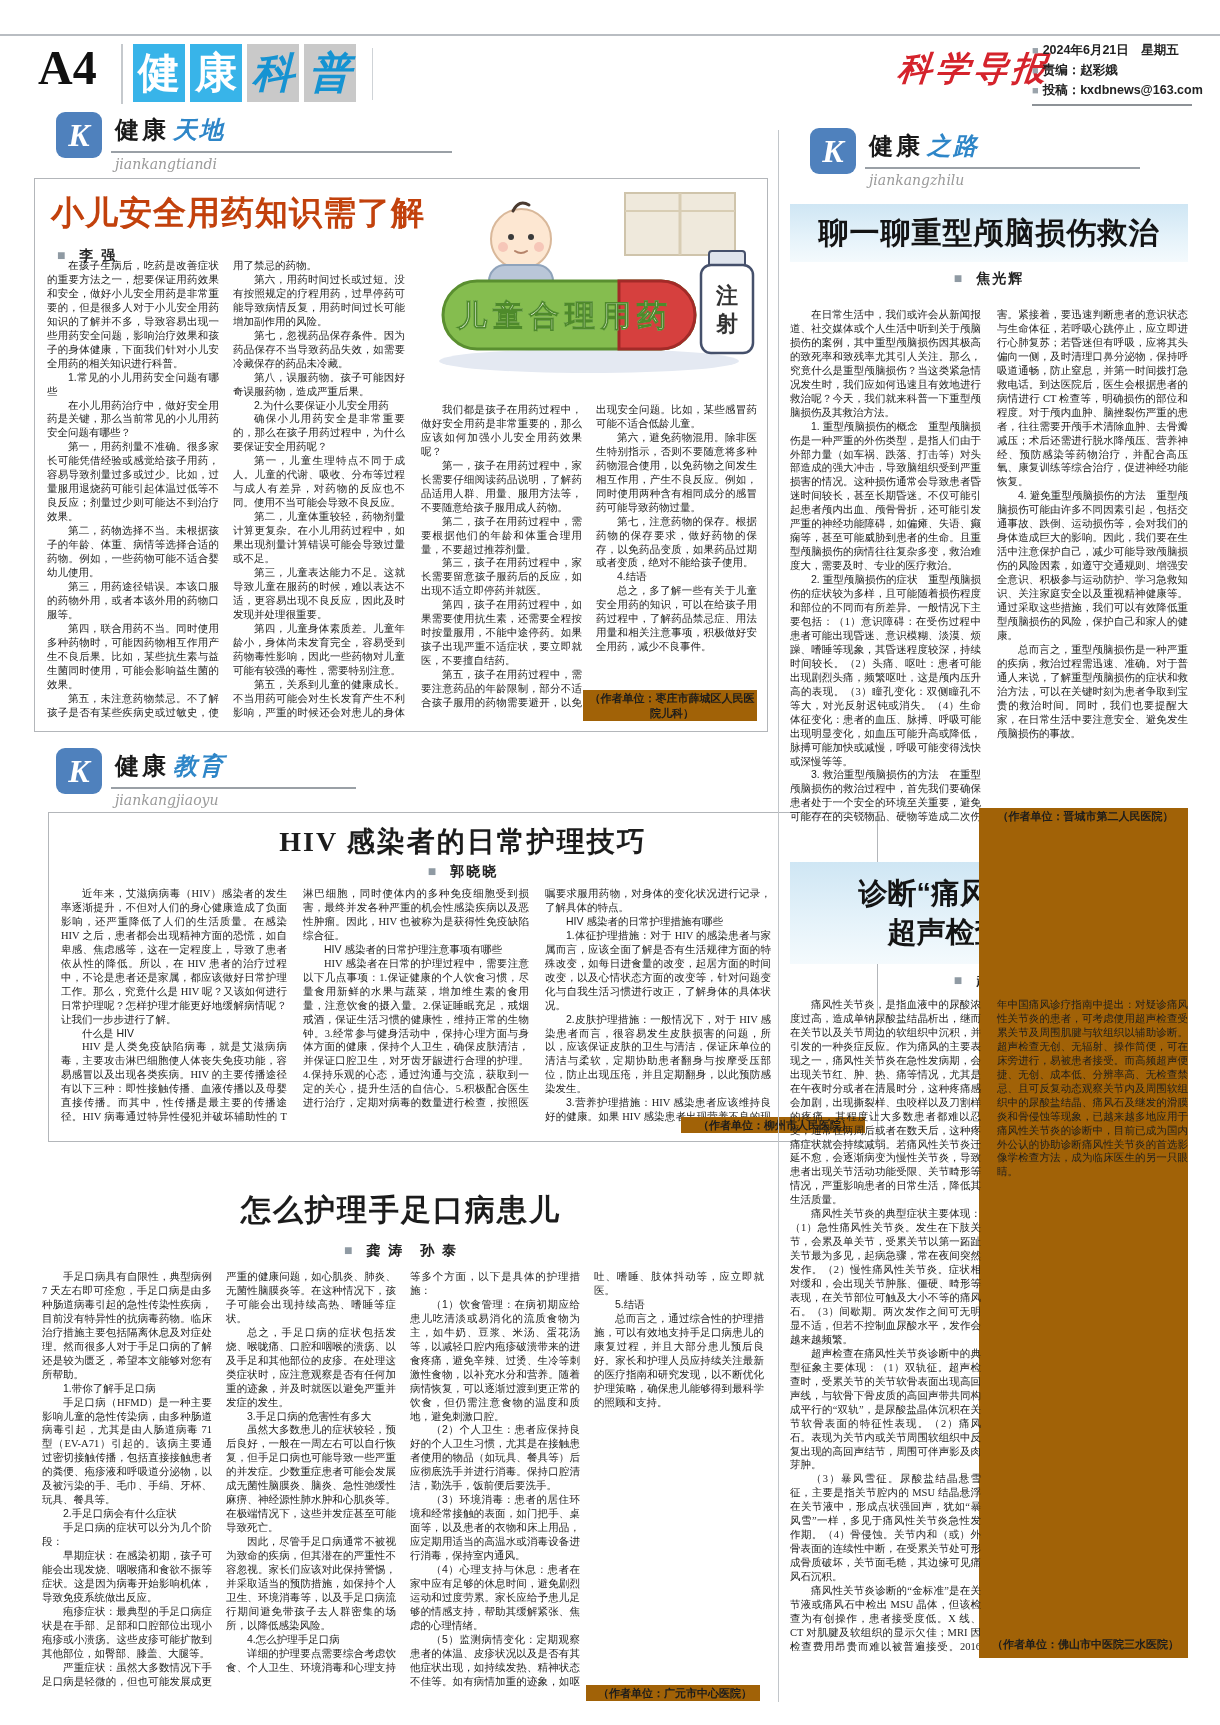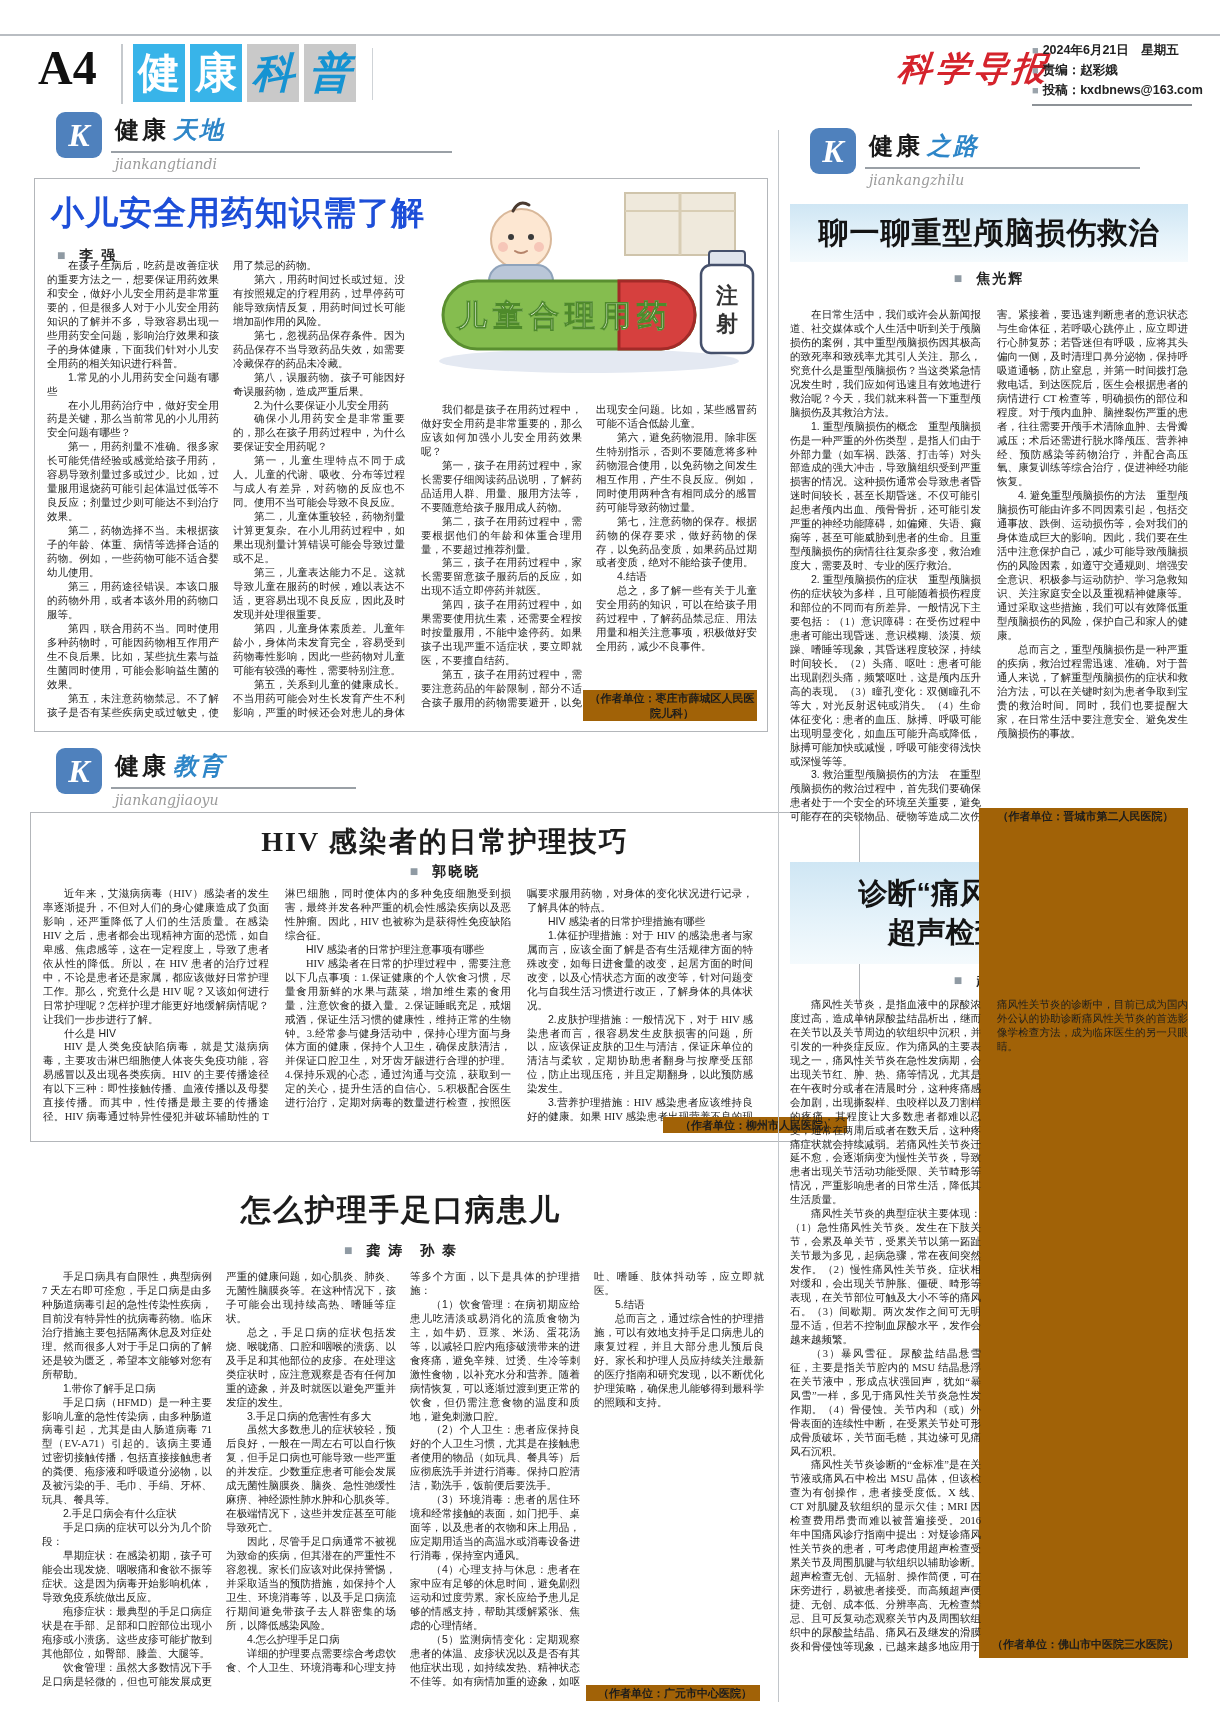--- a/index.html
+++ b/index.html
@@ -40,30 +40,30 @@
   .art-body p{margin:0;text-indent:2em}
   .art-body b{font-family:"Liberation Sans",sans-serif;font-weight:normal}
   .aff-overlay{position:absolute;background:#a16207;font:bold 11px "Liberation Sans",sans-serif;
                text-align:center;padding:1px 0 0 4px;line-height:1.35}
   .band{background:linear-gradient(180deg,#cfe6f4 0%,#e6f3fa 60%,#f4fafd 100%);
         display:flex;flex-direction:column;align-items:center;justify-content:center;
         font-family:"Liberation Sans",sans-serif;font-weight:bold;color:#141414}
   
   #art1{left:34px;top:178px;width:734px;height:554px;border:1px solid #b3b6ba;box-sizing:border-box}
   #art1-title{position:absolute;left:16px;top:12px;width:380px;
-              font:bold 33px "Liberation Sans",sans-serif;letter-spacing:1px;color:#1d4ed8}
+              font:bold 33px "Liberation Sans",sans-serif;letter-spacing:1px;color:#c2410c}
   #art1-byline{position:absolute;left:22px;top:68px}
   #art1-ill{position:absolute;right:8px;top:6px;width:330px;height:195px}
   #art1-p1{position:absolute;left:12px;bottom:10px;width:358px;height:462px;
            columns:2;column-gap:14px}
   #art1-p2{position:absolute;right:10px;bottom:10px;width:336px;height:318px;
            columns:2;column-gap:14px}
   #art1-aff{right:10px;bottom:10px;width:170px}
   
-  #art2{left:30px;top:812px;width:830px;height:330px;border:1px solid #b3b6ba;box-sizing:border-box}
+  #art2{left:48px;top:812px;width:830px;height:330px;border:1px solid #b3b6ba;box-sizing:border-box}
   #art2-title{position:absolute;top:10px;left:0;width:100%;text-align:center;
               font:bold 28px "Liberation Serif",serif;letter-spacing:2px}
   #art2-byline{position:absolute;top:50px;left:0;width:100%;text-align:center}
   #art2-body{position:absolute;left:12px;top:74px;width:710px;height:246px;columns:3;column-gap:16px}
   #art2-aff{right:12px;bottom:8px;width:180px}
   
   #art3{left:34px;top:1142px;width:734px;height:563px}
   #art3-title{position:absolute;top:48px;left:0;width:100%;text-align:center;
               font:bold 30px "Liberation Sans",sans-serif;letter-spacing:2px}
   #art3-byline{position:absolute;top:100px;left:0;width:100%;text-align:center}
@@ -230,21 +230,21 @@
     <span>龚 涛　孙 泰</span>
   </div>
   <div id="art3-body" class="art-body">
       <p>手足口病具有自限性，典型病例 7 天左右即可痊愈，手足口病是由多种肠道病毒引起的急性传染性疾病，目前没有特异性的抗病毒药物。临床治疗措施主要包括隔离休息及对症处理。然而很多人对于手足口病的了解还是较为匮乏，希望本文能够对您有所帮助。</p>
       <p><b>1.带你了解手足口病</b></p>
       <p>手足口病（HFMD）是一种主要影响儿童的急性传染病，由多种肠道病毒引起，尤其是由人肠道病毒 71 型（EV-A71）引起的。该病主要通过密切接触传播，包括直接接触患者的粪便、疱疹液和呼吸道分泌物，以及被污染的手、毛巾、手绢、牙杯、玩具、餐具等。</p>
       <p><b>2.手足口病会有什么症状</b></p>
       <p>手足口病的症状可以分为几个阶段：</p>
       <p><b>早期症状：</b>在感染初期，孩子可能会出现发烧、咽喉痛和食欲不振等症状。这是因为病毒开始影响机体，导致免疫系统做出反应。</p>
       <p><b>疱疹症状：</b>最典型的手足口病症状是在手部、足部和口腔部位出现小疱疹或小溃疡。这些皮疹可能扩散到其他部位，如臀部、膝盖、大腿等。</p>
-      <p><b>饮食管理：</b>虽然大多数情况下手足口病是轻微的，但也可能发展成更严重的健康问题，如心肌炎、肺炎、无菌性脑膜炎等。在这种情况下，孩子可能会出现持续高热、嗜睡等症状。</p>
+      <p><b>严重症状：</b>虽然大多数情况下手足口病是轻微的，但也可能发展成更严重的健康问题，如心肌炎、肺炎、无菌性脑膜炎等。在这种情况下，孩子可能会出现持续高热、嗜睡等症状。</p>
       <p>总之，手足口病的症状包括发烧、喉咙痛、口腔和咽喉的溃疡、以及手足和其他部位的皮疹。在处理这类症状时，应注意观察是否有任何加重的迹象，并及时就医以避免严重并发症的发生。</p>
       <p><b>3.手足口病的危害性有多大</b></p>
       <p>虽然大多数患儿的症状较轻，预后良好，一般在一周左右可以自行恢复，但手足口病也可能导致一些严重的并发症。少数重症患者可能会发展成无菌性脑膜炎、脑炎、急性弛缓性麻痹、神经源性肺水肿和心肌炎等。在极端情况下，这些并发症甚至可能导致死亡。</p>
       <p>因此，尽管手足口病通常不被视为致命的疾病，但其潜在的严重性不容忽视。家长们应该对此保持警惕，并采取适当的预防措施，如保持个人卫生、环境消毒等，以及手足口病流行期间避免带孩子去人群密集的场所，以降低感染风险。</p>
       <p><b>4.怎么护理手足口病</b></p>
       <p>详细的护理要点需要综合考虑饮食、个人卫生、环境消毒和心理支持等多个方面，以下是具体的护理措施：</p>
       <p><b>（1）饮食管理：</b>在病初期应给患儿吃清淡或易消化的流质食物为主，如牛奶、豆浆、米汤、蛋花汤等，以减轻口腔内疱疹破溃带来的进食疼痛，避免辛辣、过烫、生冷等刺激性食物，以补充水分和营养。随着病情恢复，可以逐渐过渡到更正常的饮食，但仍需注意食物的温度和质地，避免刺激口腔。</p>
       <p><b>（2）个人卫生：</b>患者应保持良好的个人卫生习惯，尤其是在接触患者使用的物品（如玩具、餐具等）后应彻底洗手并进行消毒。保持口腔清洁，勤洗手，饭前便后要洗手。</p>
       <p><b>（3）环境消毒：</b>患者的居住环境和经常接触的表面，如门把手、桌面等，以及患者的衣物和床上用品，应定期用适当的高温水或消毒设备进行消毒，保持室内通风。</p>
       <p><b>（4）心理支持与休息：</b>患者在家中应有足够的休息时间，避免剧烈运动和过度劳累。家长应给予患儿足够的情感支持，帮助其缓解紧张、焦虑的心理情绪。</p>
@@ -290,17 +290,18 @@
     <span>诊断“痛风性关节炎”</span>
     <span>超声检查来帮忙</span>
   </div>
   <div id="art5-byline" class="byline">
     <span class="sq">■</span>
     <span>赵楚鹏</span>
   </div>
   <div id="art5-body" class="art-body">
   <p>痛风性关节炎，是指血液中的尿酸浓度过高，造成单钠尿酸盐结晶析出，继而在关节以及关节周边的软组织中沉积，并引发的一种炎症反应。作为痛风的主要表现之一，痛风性关节炎在急性发病期，会出现关节红、肿、热、痛等情况，尤其是在午夜时分或者在清晨时分，这种疼痛感会加剧，出现撕裂样、虫咬样以及刀割样的疼痛，其程度让大多数患者都难以忍受，通常在两周后或者在数天后，这种疼痛症状就会持续减弱。若痛风性关节炎迁延不愈，会逐渐病变为慢性关节炎，导致患者出现关节活动功能受限、关节畸形等情况，严重影响患者的日常生活，降低其生活质量。</p>
       <p>痛风性关节炎的典型症状主要体现：（1）急性痛风性关节炎。发生在下肢关节，会累及单关节，受累关节以第一跖趾关节最为多见，起病急骤，常在夜间突然发作。（2）慢性痛风性关节炎。症状相对缓和，会出现关节肿胀、僵硬、畸形等表现，在关节部位可触及大小不等的痛风石。（3）间歇期。两次发作之间可无明显不适，但若不控制血尿酸水平，发作会越来越频繁。</p>
+      <p>超声检查在痛风性关节炎诊断中的典型征象主要体现：（1）双轨征。超声检查时，受累关节的关节软骨表面出现高回声线，与软骨下骨皮质的高回声带共同构成平行的“双轨”，是尿酸盐晶体沉积在关节软骨表面的特征性表现。（2）痛风石。表现为关节内或关节周围软组织中反复出现的高回声结节，周围可伴声影及肉芽肿。</p>
       <p>（3）暴风雪征。尿酸盐结晶悬雪征，主要是指关节腔内的 MSU 结晶悬浮在关节液中，形成点状强回声，犹如“暴风雪”一样，多见于痛风性关节炎急性发作期。（4）骨侵蚀。关节内和（或）外骨表面的连续性中断，在受累关节处可形成骨质破坏，关节面毛糙，其边缘可见痛风石沉积。</p>
       <p>痛风性关节炎诊断的“金标准”是在关节液或痛风石中检出 MSU 晶体，但该检查为有创操作，患者接受度低。X 线、CT 对肌腱及软组织的显示欠佳；MRI 因检查费用昂贵而难以被普遍接受。2016 年中国痛风诊疗指南中提出：对疑诊痛风性关节炎的患者，可考虑使用超声检查受累关节及周围肌腱与软组织以辅助诊断。超声检查无创、无辐射、操作简便，可在床旁进行，易被患者接受。而高频超声便捷、无创、成本低、分辨率高、无检查禁忌、且可反复动态观察关节内及周围软组织中的尿酸盐结晶、痛风石及继发的滑膜炎和骨侵蚀等现象，已越来越多地应用于痛风性关节炎的诊断中，目前已成为国内外公认的协助诊断痛风性关节炎的首选影像学检查方法，成为临床医生的另一只眼睛。</p>
     </div>
   <div class="aff-overlay" id="art5-aff" style="position: absolute; top: 1508px; right: 0px;">（作者单位：佛山市中医院三水医院）</div>
 </div>
 
 </body></html>

